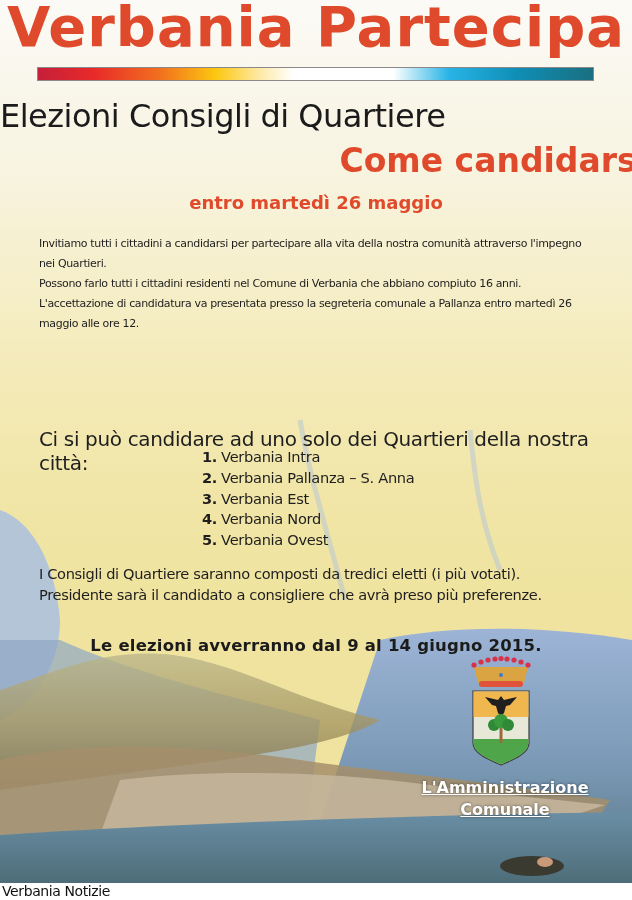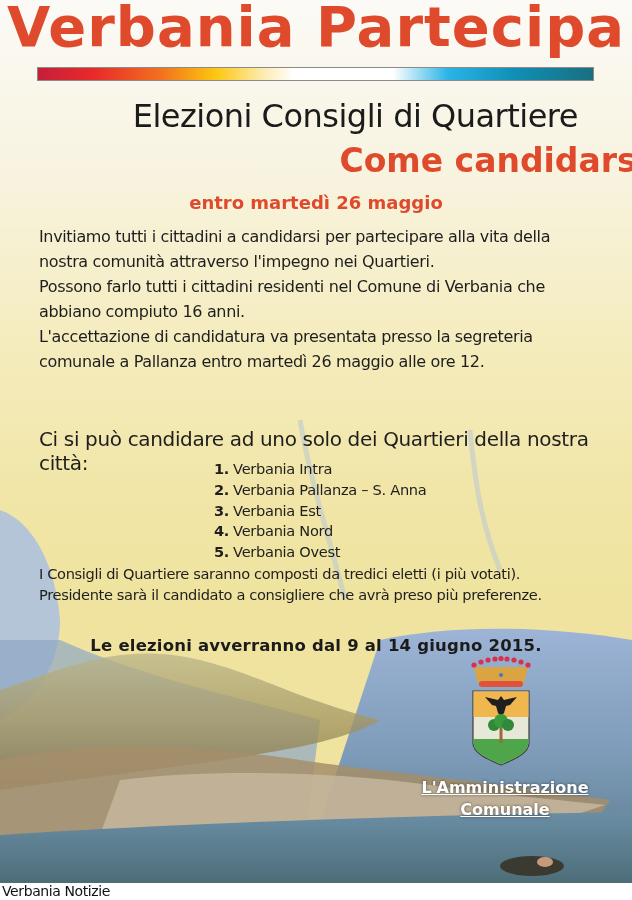--- a/index.html
+++ b/index.html
@@ -17,45 +17,45 @@
       position: absolute; left: 0; width: 632px; top: -6px; text-align: center;
       font-family: "DejaVu Sans", sans-serif; font-weight: bold; font-size: 56px;
       letter-spacing: 1px; color: #e04a2c;
     }
     .rainbow-bar {
       position: absolute; left: 37px; top: 67px; width: 555px; height: 12px;
       border: 1px solid #8a8a8a;
       background: linear-gradient(90deg, #c51f3a 0%, #e82a2a 10%, #f2701e 22%, #fcc710 32%, #fde9a6 40%, #ffffff 46%, #ffffff 64%, #28b4e6 74%, #0f8fb6 86%, #1a6f80 100%);
     }
     .subtitle {
-      position: absolute; left: 0; width: 578px; top: 97px; text-align: right;
+      position: absolute; left: 0; width: 578px; top: 97px; text-align: left;
       font-family: "DejaVu Sans", sans-serif; font-size: 32px; color: #1b1b1b;
       letter-spacing: -0.5px;
     }
     .howto {
       position: absolute; left: 0; width: 612px; top: 141px; text-align: right;
       font-family: "DejaVu Sans", sans-serif; font-weight: bold; font-size: 33px; color: #e04a2c; padding-left: 36px;
     }
     .deadline {
       position: absolute; left: 0; width: 632px; top: 192px; text-align: center;
       font-family: "DejaVu Sans", sans-serif; font-weight: bold; font-size: 18px; color: #e04a2c;
     }
     .body-text {
-      position: absolute; left: 39px; width: 553px; top: 224px;
-      font-family: "DejaVu Sans", sans-serif; font-size: 16px; line-height: 25px;
+      position: absolute; left: 39px; width: 553px; top: 234px;
+      font-family: "DejaVu Sans", sans-serif; font-size: 11px; line-height: 20px;
       color: #1e1e1e; letter-spacing: -0.35px;
     }
     .body-text p { margin: 0; }
     .link { color: #1d7cc2; font-weight: bold; }
     .quartieri-intro {
       position: absolute; left: 39px; top: 427px; font-size: 20px; color: #1e1e1e;
       letter-spacing: -0.35px;
     }
     .quartieri-list {
-      position: absolute; left: 202px; top: 447px; margin: 12px; padding: 0; list-style: none;
+      position: absolute; left: 202px; top: 447px; margin: 0; padding: 0; list-style: none;
       font-size: 14.6px; line-height: 20.8px; color: #1e1e1e; letter-spacing: -0.3px;
     }
     .quartieri-list .num { font-weight: bold; margin-right: 4px; }
     .closing {
       position: absolute; left: 39px; top: 563px; font-size: 14.6px; line-height: 21px;
       color: #1e1e1e; letter-spacing: -0.35px;
     }
     .closing p { margin: 0; }
     .election-dates {
       position: absolute; left: 0; width: 632px; top: 604px; text-align: center;

